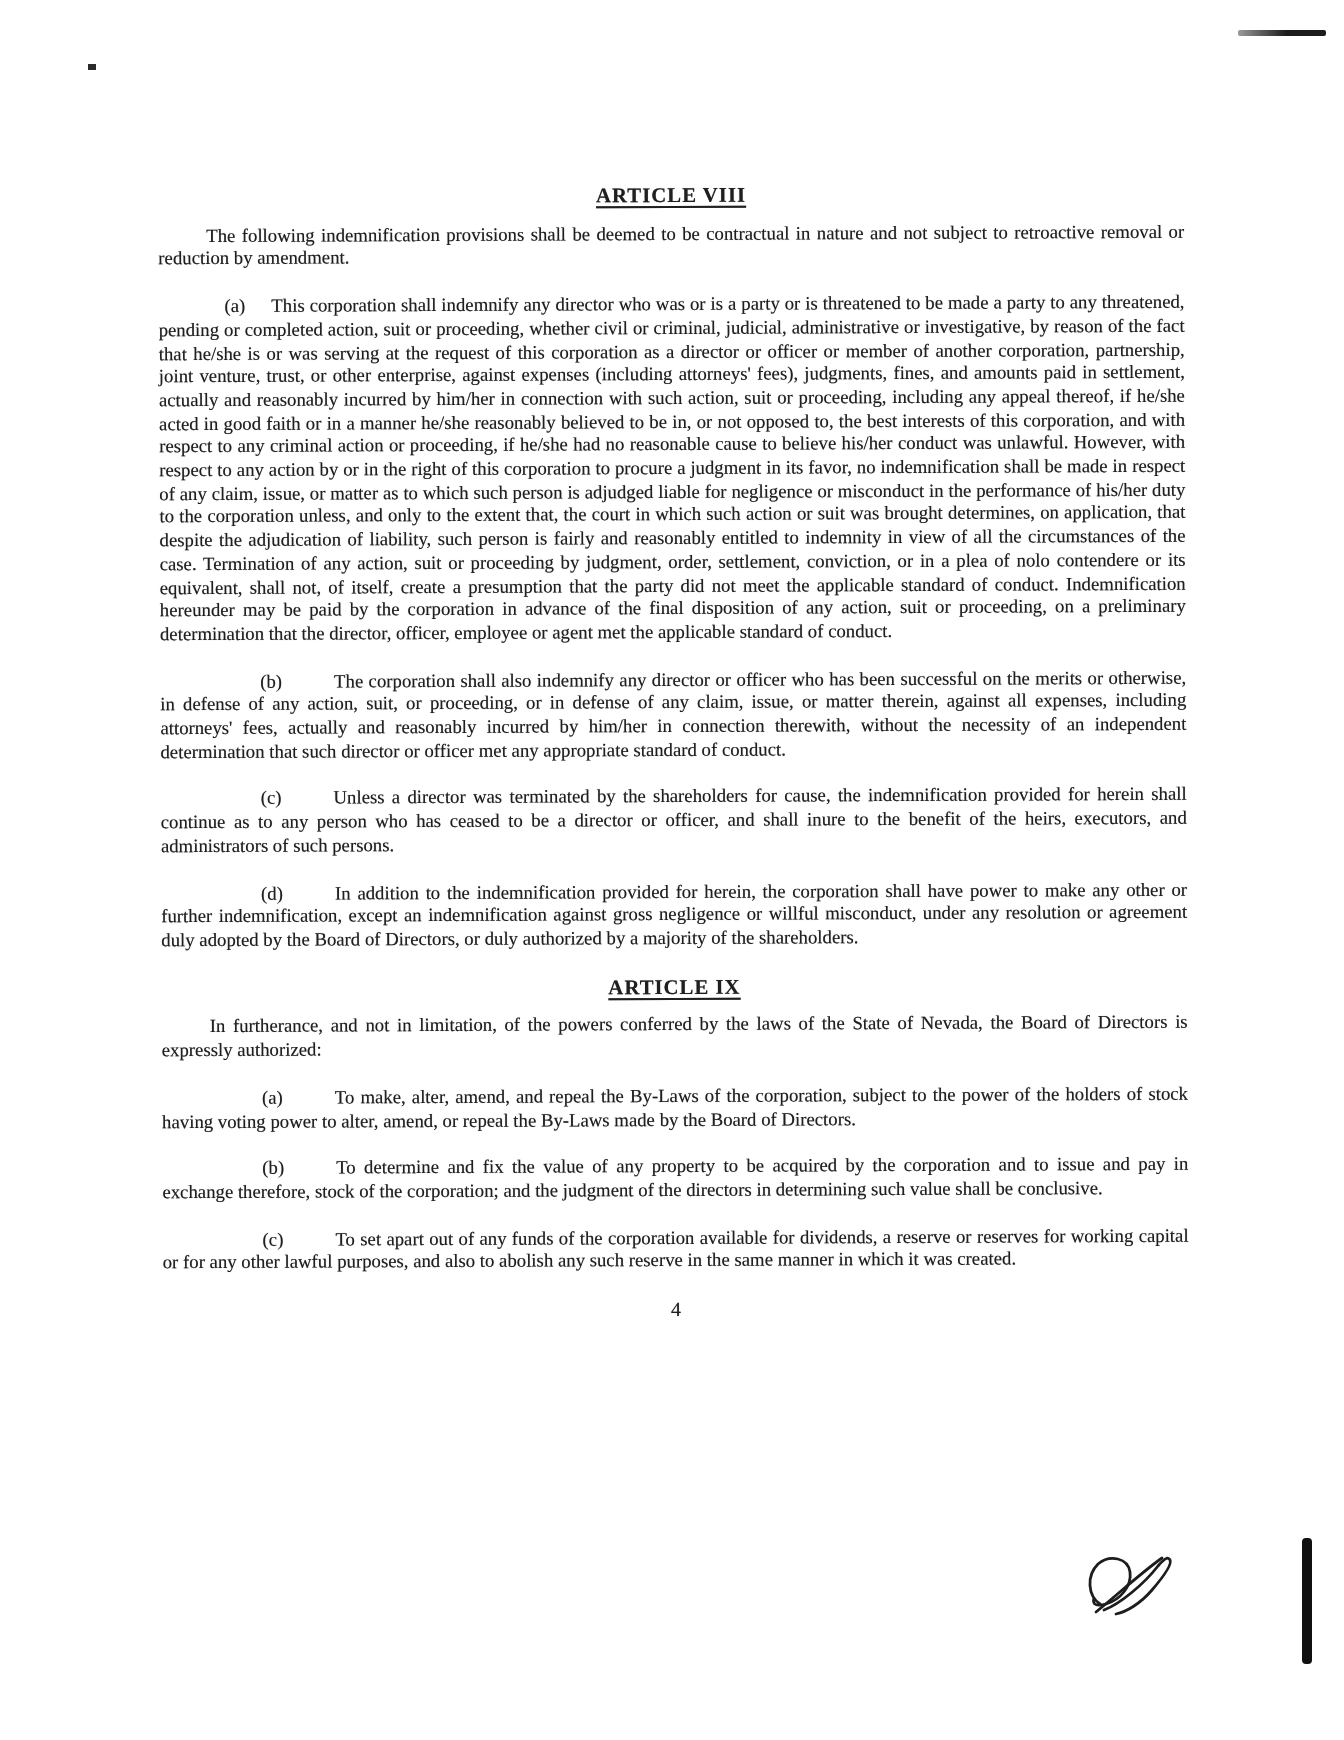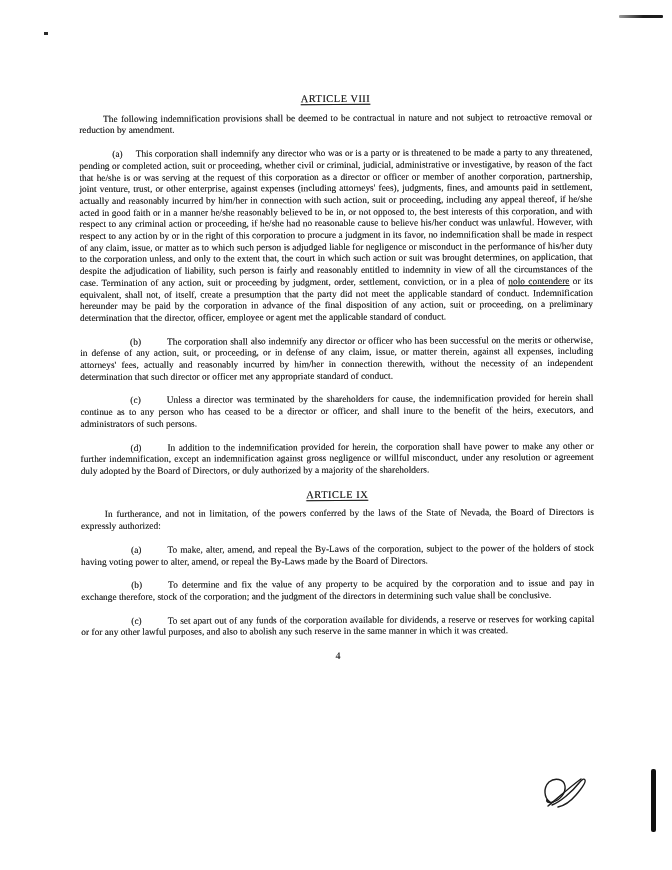--- a/index.html
+++ b/index.html
@@ -37,33 +37,33 @@
   .content {
     position: absolute; left: 79px; top: 93px; width: 513px;
     font-size: 9.4px; line-height: 11.7px;
     transform: rotate(-0.25deg);
     transform-origin: 50% 0;
     text-shadow: 0 0 0.35px rgba(20,20,20,0.55);
   }
   .heading { text-align: center; margin: 8px 0 7px 0; }
   .heading:first-child { margin-top: 0; }
   .heading .heading-text {
-    font-weight: normal;
+    font-weight: bold;
     font-size: 10.4px;
     letter-spacing: 0.5px;
     text-decoration: underline;
     text-underline-offset: 2px;
   }
   .para { text-align: justify; margin: 0 0 12px 0; }
   .para.intro  { text-indent: 24px; }
   .para.item-a { text-indent: 33px; }
   .para.item   { text-indent: 50px; }
   .gap-a   { display: inline-block; width: 13px; }
   .gap-tab { display: inline-block; width: 26px; }
-  .u { text-decoration: underline; text-underline-offset: 1px; }
+  .u { text-underline-offset: 1px; }
   .page-number { text-align: center; margin-top: 8px; font-size: 10px; }
 </style>
 </head>
 <body>
 
 <div class="page">
 
   <div class="speck"></div>
   <div class="dash"></div>
 

